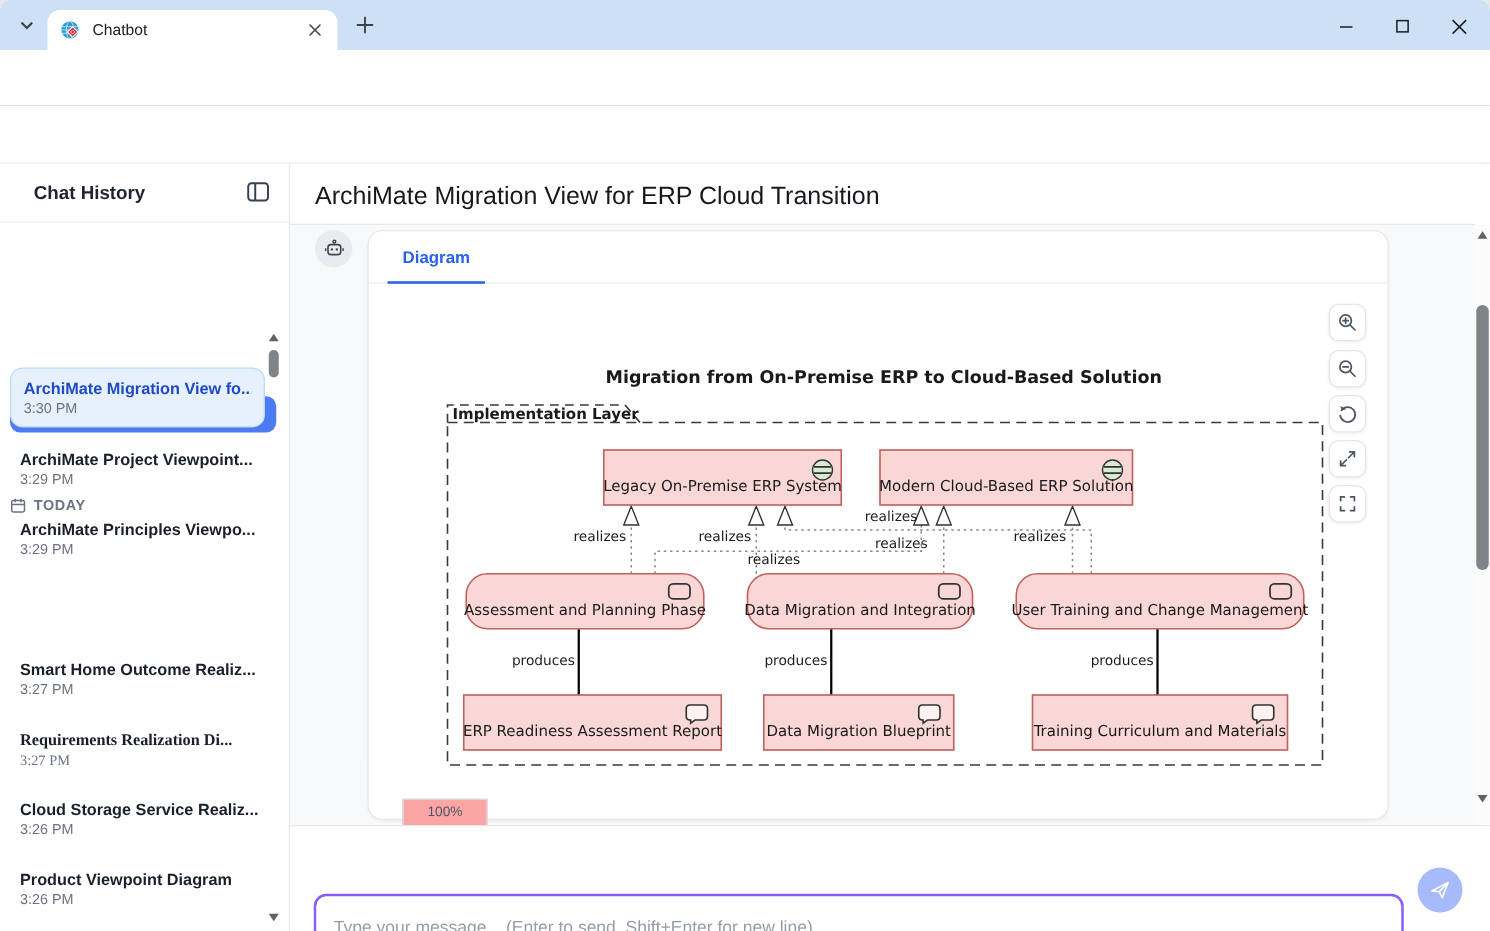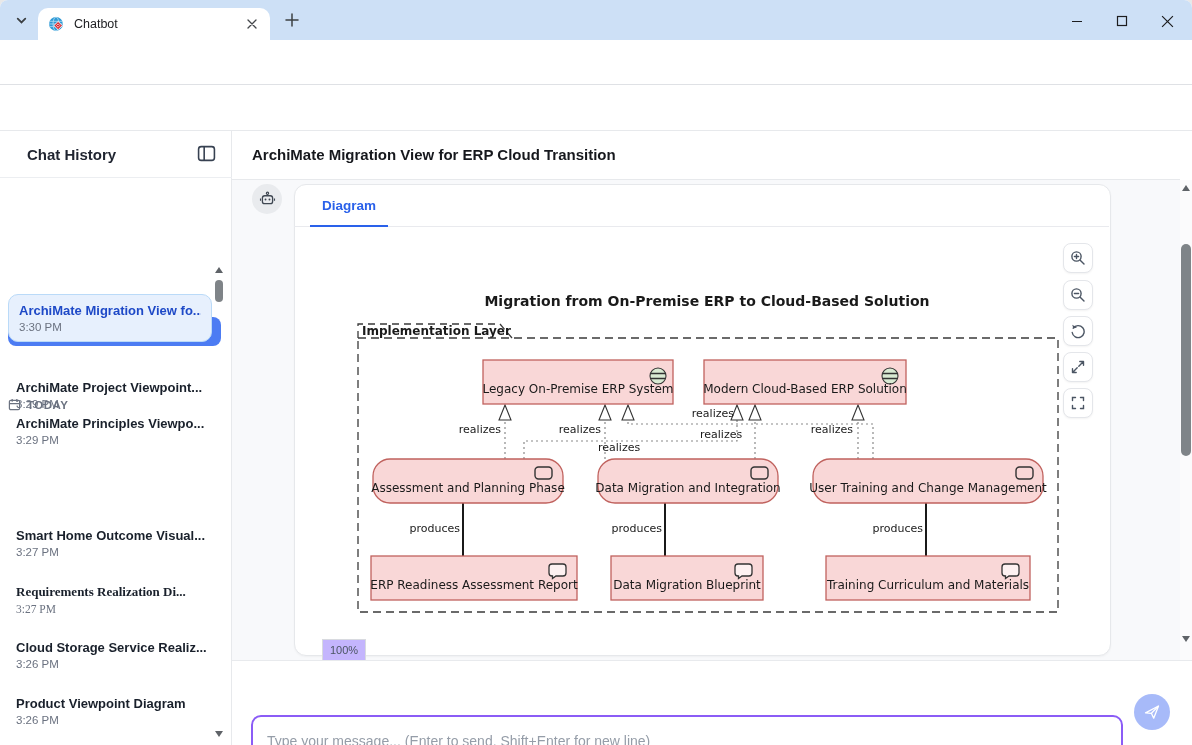--- a/index.html
+++ b/index.html
@@ -52,31 +52,31 @@
   .chat-item.plain { padding:0 0 0 8px; }
 
   
   .sb-arrow { width:0; height:0; }
   .arr-up { border-left:4px solid transparent; border-right:4px solid transparent; border-bottom:6px solid #5f6368; }
   .arr-down { border-left:4px solid transparent; border-right:4px solid transparent; border-top:6px solid #5f6368; }
   .thumb { background:#7f8488; border-radius:5px; }
 
   
   .main-titlebar { left:232px; top:131px; width:948px; height:49px; background:#fff; border-bottom:1px solid #e7e9ec; }
-  .main-title { left:252px; top:146px; font-size:15px; font-weight:700; color:#16181d; }
+  .main-title { left:252px; top:146px; font-size:20px; font-weight:400; color:#16181d; }
   .chat-area { left:232px; top:180px; width:948px; height:480px; background:#f8f9fb; }
   .bot-avatar { left:252px; top:184px; width:30px; height:30px; border-radius:50%; background:#e9ebee; color:#3f4752; display:flex; align-items:center; justify-content:center; }
   .card { left:294px; top:184px; width:817px; height:472px; background:#fff; border:1px solid #e6e8eb; border-radius:12px; box-shadow:0 1px 2px rgba(0,0,0,.04); }
   .tabs-row { left:294px; top:185px; width:815px; height:42px; border-bottom:1px solid #e9eaee; display:flex; align-items:stretch; padding-left:16px; }
   .tab { display:flex; align-items:center; padding:0 12px; font-size:13.5px; color:#4b5563; position:relative; }
   .tab.active { color:#2a61ea; font-weight:600; }
   .tab.active::after { content:""; position:absolute; left:0; right:0; bottom:-1px; height:2.5px; background:#2a61ea; }
 
   .zoom-btn { left:1063px; width:30px; height:30px; background:#fff; border:1px solid #e4e6ea; border-radius:8px; box-shadow:0 1px 2px rgba(0,0,0,.05); color:#4b5563; display:flex; align-items:center; justify-content:center; }
-  .zoom-badge { left:322px; top:639px; width:44px; height:22px; background:#c4b5fd; border:1px solid #d8dadf; border-radius:0; font-size:11px; color:#4b5563; display:flex; align-items:center; justify-content:center; z-index:3; }
+  .zoom-badge { left:322px; top:639px; width:68px; height:22px; background:#fca5a5; border:1px solid #d8dadf; border-radius:0; font-size:11px; color:#4b5563; display:flex; align-items:center; justify-content:center; z-index:3; }
 
   .diagram-svg { left:353px; top:285px; z-index:1; }
   svg text { font-family:"DejaVu Sans", sans-serif; fill:#1a1a1a; }
 
   
   .input-bar { left:232px; top:660px; width:960px; height:85px; background:#fff; border-top:1px solid #e8eaed; z-index:4; }
   .msg-input { left:251px; top:671px; width:872px; height:60px; border:2px solid #8b5cf6; border-radius:10px; resize:none; outline:none; font-family:inherit; font-size:14px; color:#374151; padding:16px 14px; z-index:5;margin-top:44px; }
   .msg-input::placeholder { color:#959da8; }
   .send-btn { left:1134px; top:694px; width:36px; height:36px; border-radius:50%; background:#a7baf9; border:none; display:flex; align-items:center; justify-content:center; z-index:5; }
 </style>
@@ -229,30 +229,30 @@
           <rect x="1.5" y="2.5" width="11" height="10" rx="1.5" fill="none" stroke="currentColor" stroke-width="1.3"></rect>
           <path d="M4.5 1v3M9.5 1v3M1.5 6h11" stroke="currentColor" stroke-width="1.3"></path>
         </svg>
       <span class="sb-section-label">TODAY</span>
     </div>
 
     <div class="chat-item selected" style="position:absolute; top:163px;">
       <div class="ci-title">ArchiMate Migration View fo...</div>
       <div class="ci-time">3:30 PM</div>
     </div>
-    <div class="chat-item plain" style="position:absolute; top:229px;margin-top:20px;">
+    <div class="chat-item plain" style="position:absolute; top:229px;">
       <div class="ci-title">ArchiMate Project Viewpoint...</div>
       <div class="ci-time">3:29 PM</div>
     </div>
     <div class="chat-item plain" style="position:absolute; top:285px;">
       <div class="ci-title">ArchiMate Principles Viewpo...</div>
       <div class="ci-time">3:29 PM</div>
     </div>
     <div class="chat-item plain" style="position:absolute; top:397px;">
-      <div class="ci-title">Smart Home Outcome Visual...</div>
+      <div class="ci-title">Smart Home Outcome Realiz...</div>
       <div class="ci-time">3:27 PM</div>
     </div>
     <div class="chat-item plain" style="position:absolute; top:453px;font-family:Liberation Serif, serif;">
       <div class="ci-title">Requirements Realization Di...</div>
       <div class="ci-time">3:27 PM</div>
     </div>
     <div class="chat-item plain" style="position:absolute; top:509px;">
       <div class="ci-title">Cloud Storage Service Realiz...</div>
       <div class="ci-time">3:26 PM</div>
     </div>

